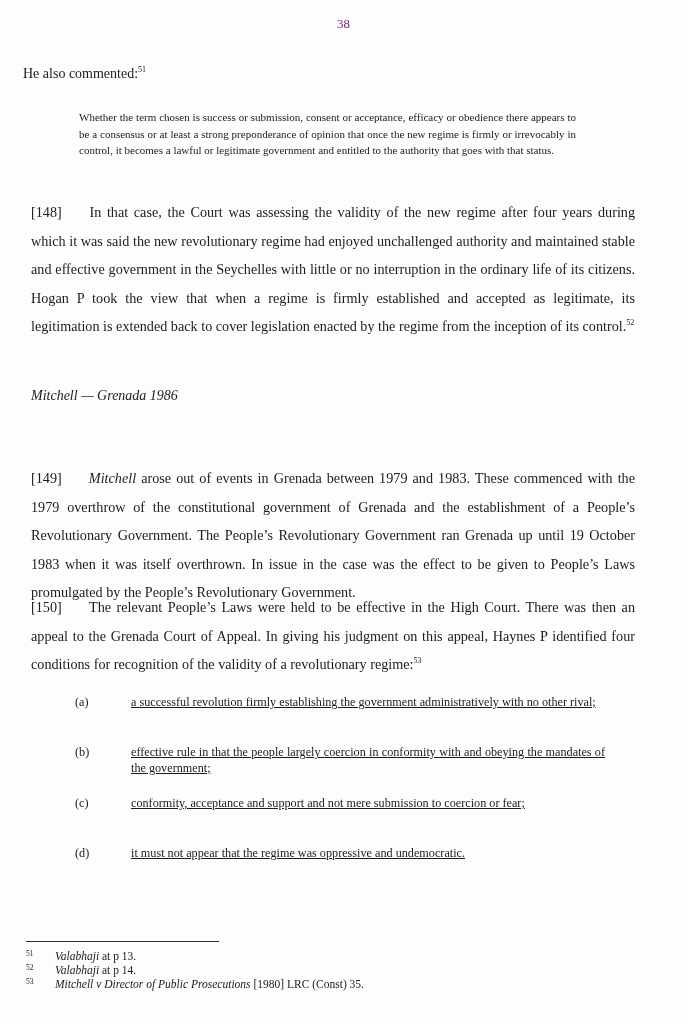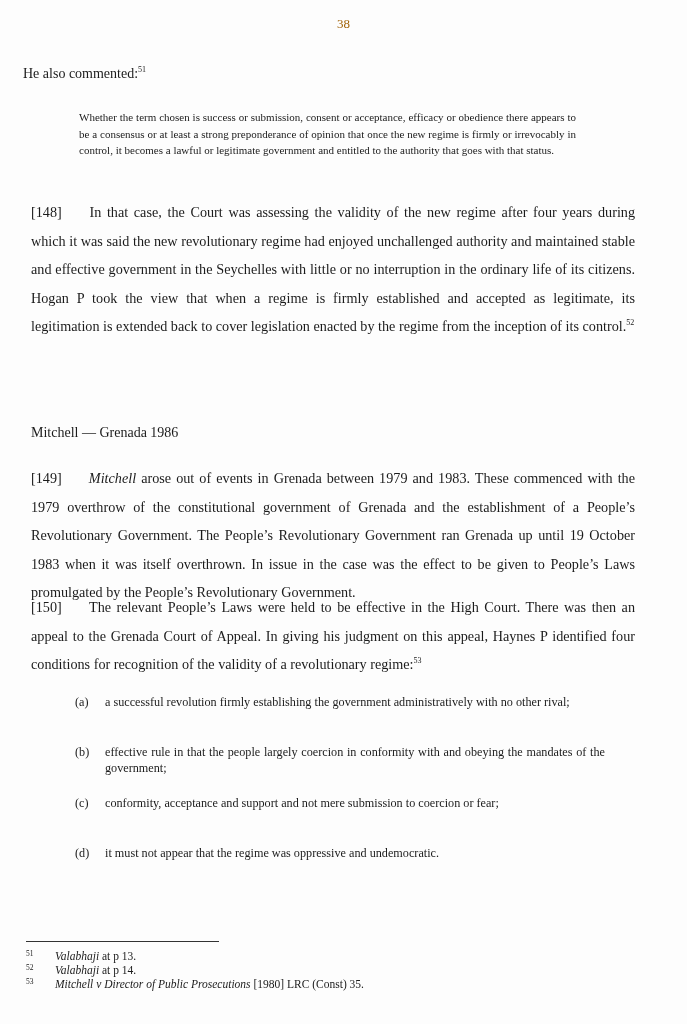--- a/index.html
+++ b/index.html
@@ -5,49 +5,49 @@
     html, body { margin: 0; padding: 0; }
     body {
       width: 687px; height: 1024px; overflow: hidden;
       background: #fdfdfd;
       font-family: "Liberation Serif", "DejaVu Serif", serif;
       color: #1b1b1b;
       position: relative;
     }
     .page-number {
       position: absolute; top: 16px; left: 0; width: 687px;
-      text-align: center; font-size: 13px; color: #a16207;
+      text-align: center; font-size: 13px; color: #701a75;
     }
     .intro {
       position: absolute; top: 66px; left: 23px;
       font-size: 14px;
     }
     sup { font-size: 8px; vertical-align: 6px; line-height: 0; }
     .quote {
       position: absolute; top: 109px; left: 79px; width: 497px;
       font-size: 11px; line-height: 16.5px; text-align: justify;
     }
     .para {
       position: absolute; left: 31px; width: 604px;
       font-size: 14.2px; line-height: 28.5px; text-align: justify;
     }
     .para .num { margin-right: 22px; }
     #p148 { top: 198px; }
     #p149 { top: 464px; }
     #p150 { top: 593px; }
     .heading {
       position: absolute; top: 388px; left: 31px;
-      font-size: 14px;  margin-top: 37px;
+      font-size: 14px; font-style: italic;
     }
     .list-item {
       position: absolute; left: 75px; width: 530px;
       font-size: 12.2px; line-height: 16px;
     }
     .list-item .label { position: absolute; left: 0; top: 0; }
-    .list-item .text { margin-left: 30px; text-align: justify; display: block; }
+    .list-item .text { margin-left: 56px; text-align: justify; display: block; text-decoration: underline; }
     #li-a { top: 694px; }
     #li-b { top: 744px; }
     #li-c { top: 795px; }
     #li-d { top: 845px; }
     .rule {
       position: absolute; top: 941px; left: 26px; width: 193px;
       border-top: 1px solid #333;
     }
     .footnotes {
       position: absolute; top: 949px; left: 26px; width: 600px;

